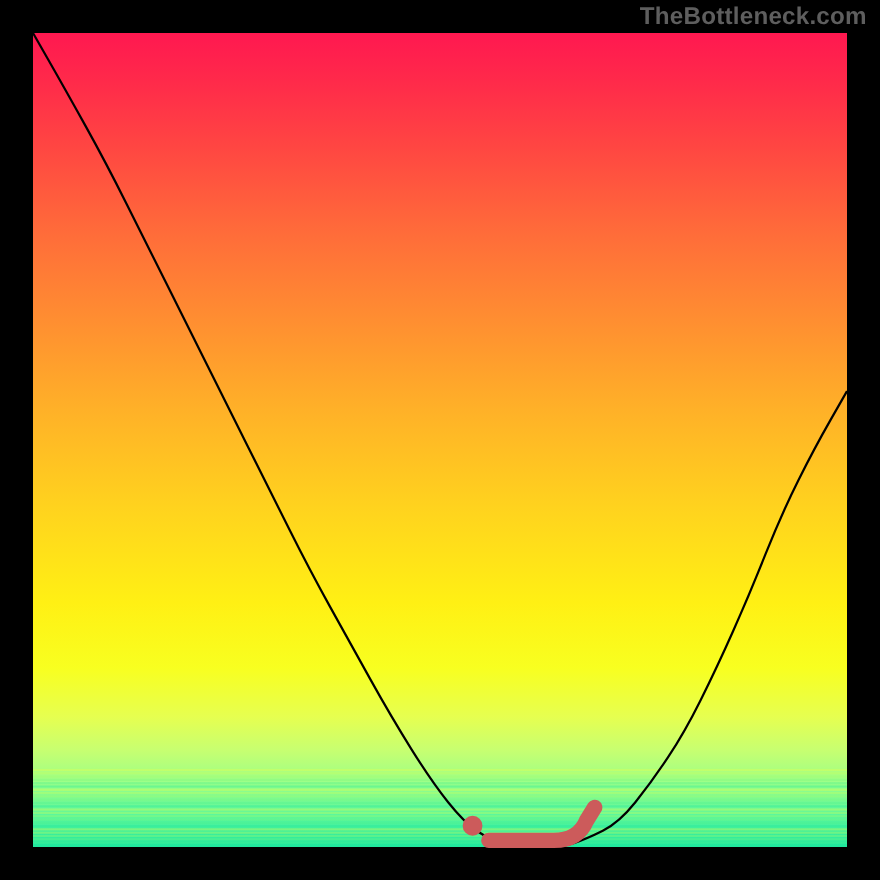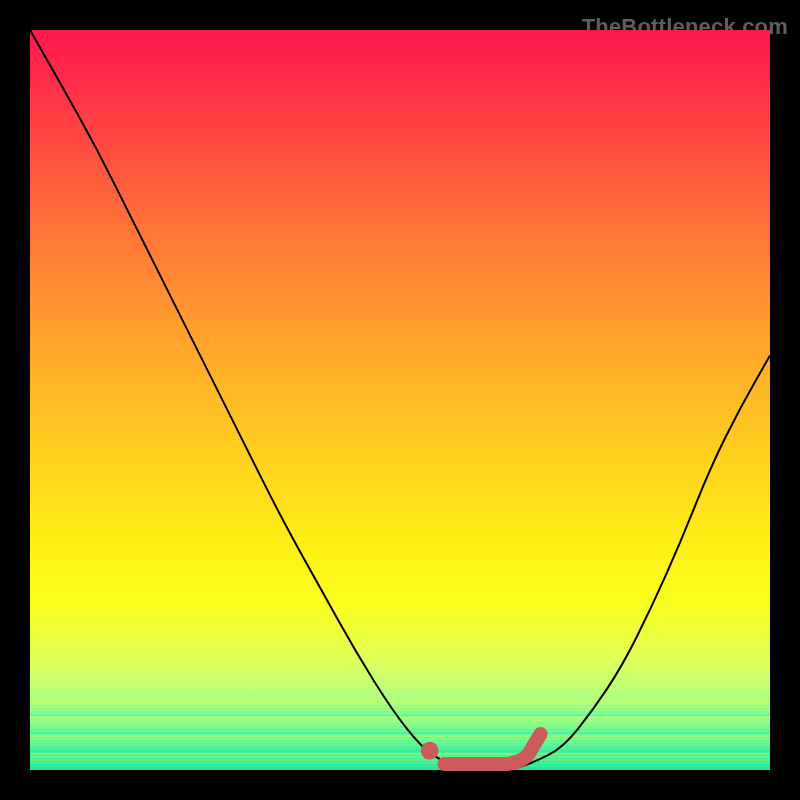--- a/index.html
+++ b/index.html
@@ -5,21 +5,21 @@
   * { margin: 0; padding: 0; box-sizing: border-box; }
   html, body { width: 800px; height: 800px; overflow: hidden; background: #000; }
   .frame {
     position: relative;
     width: 800px;
     height: 800px;
     background: #000;
   }
   .watermark {
     position: absolute;
-    top: 14px;
+    top: 2px;
     right: 12px;
     color: #5e5e5e;
     font-family: Arial, Helvetica, sans-serif;
     font-size: 22px;
     font-weight: 600;
     letter-spacing: 0.2px;
     user-select: none;
   }
   .plot-area {
     position: absolute;

